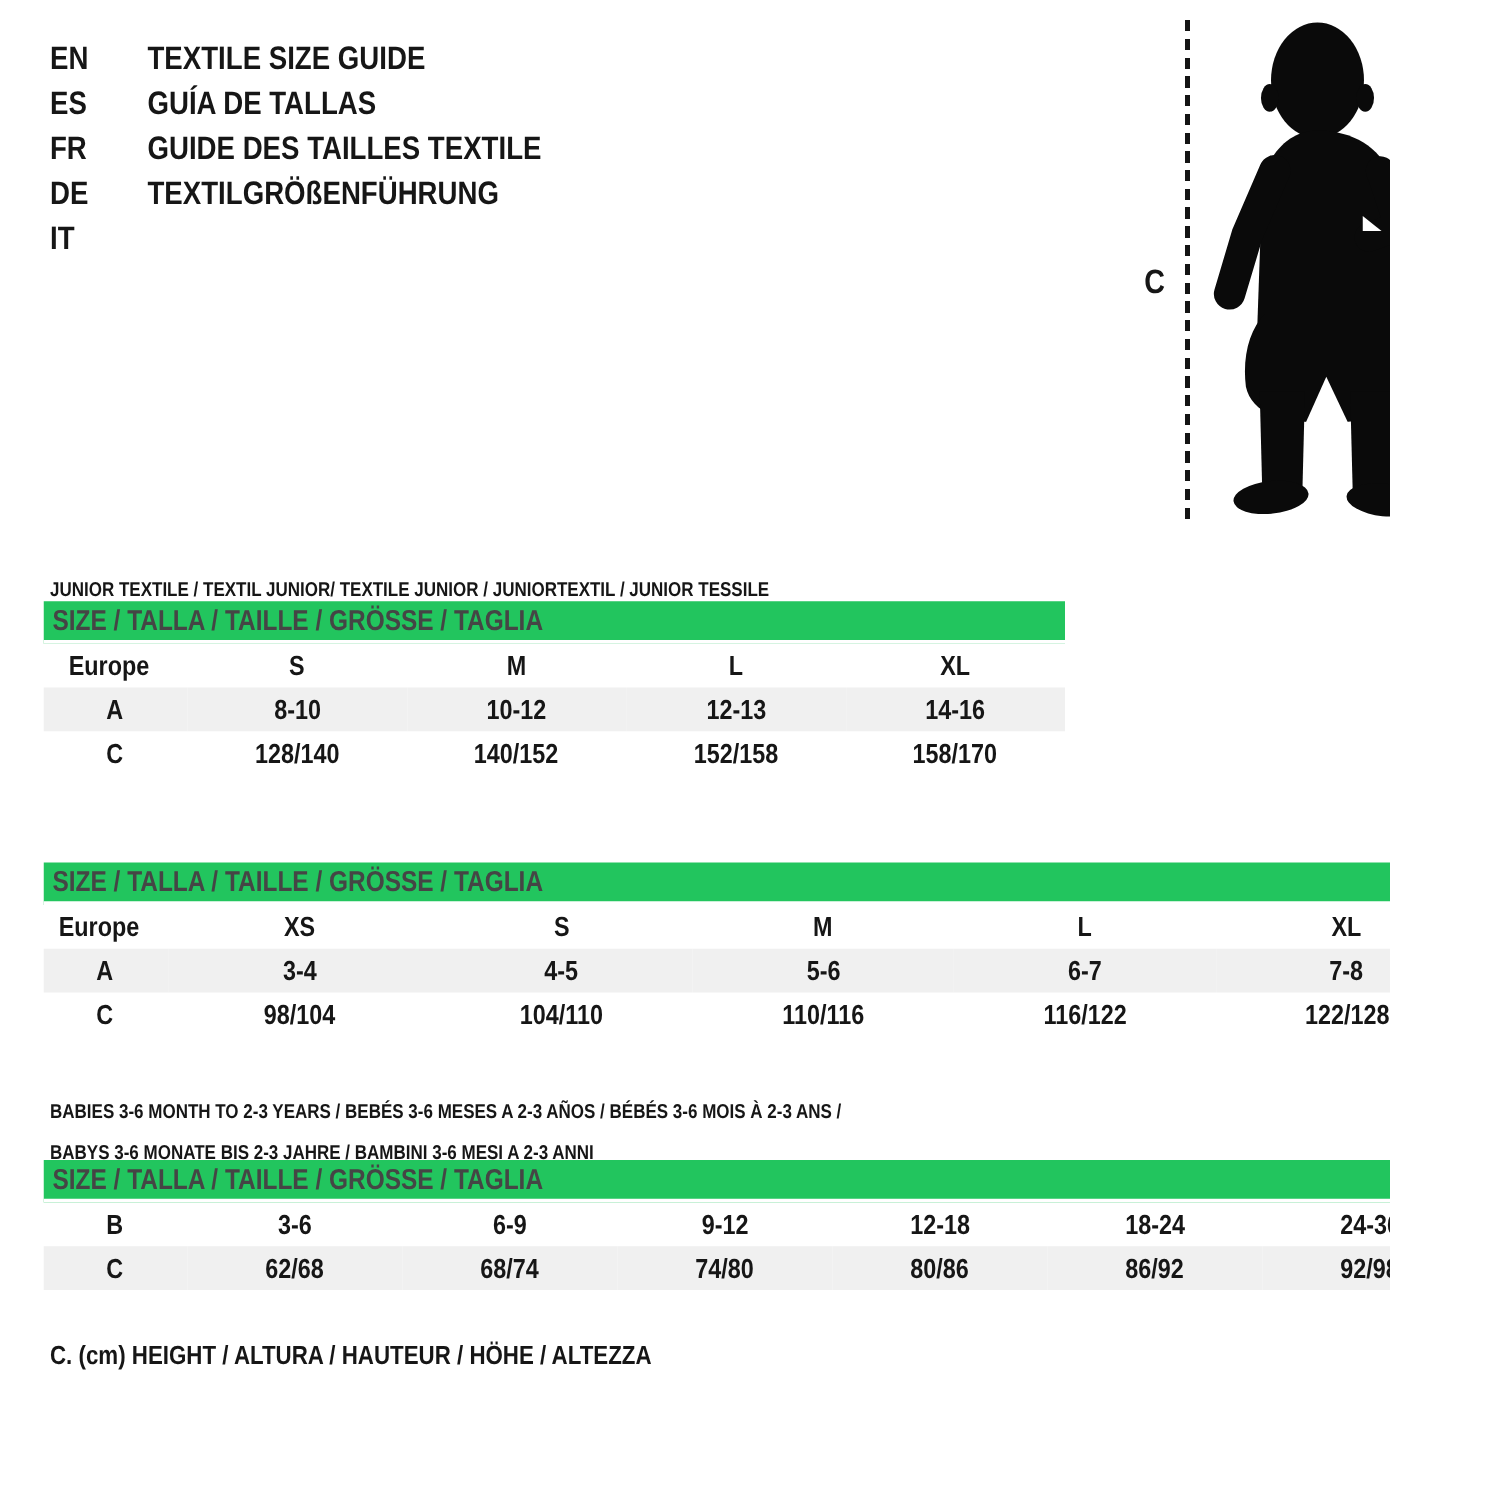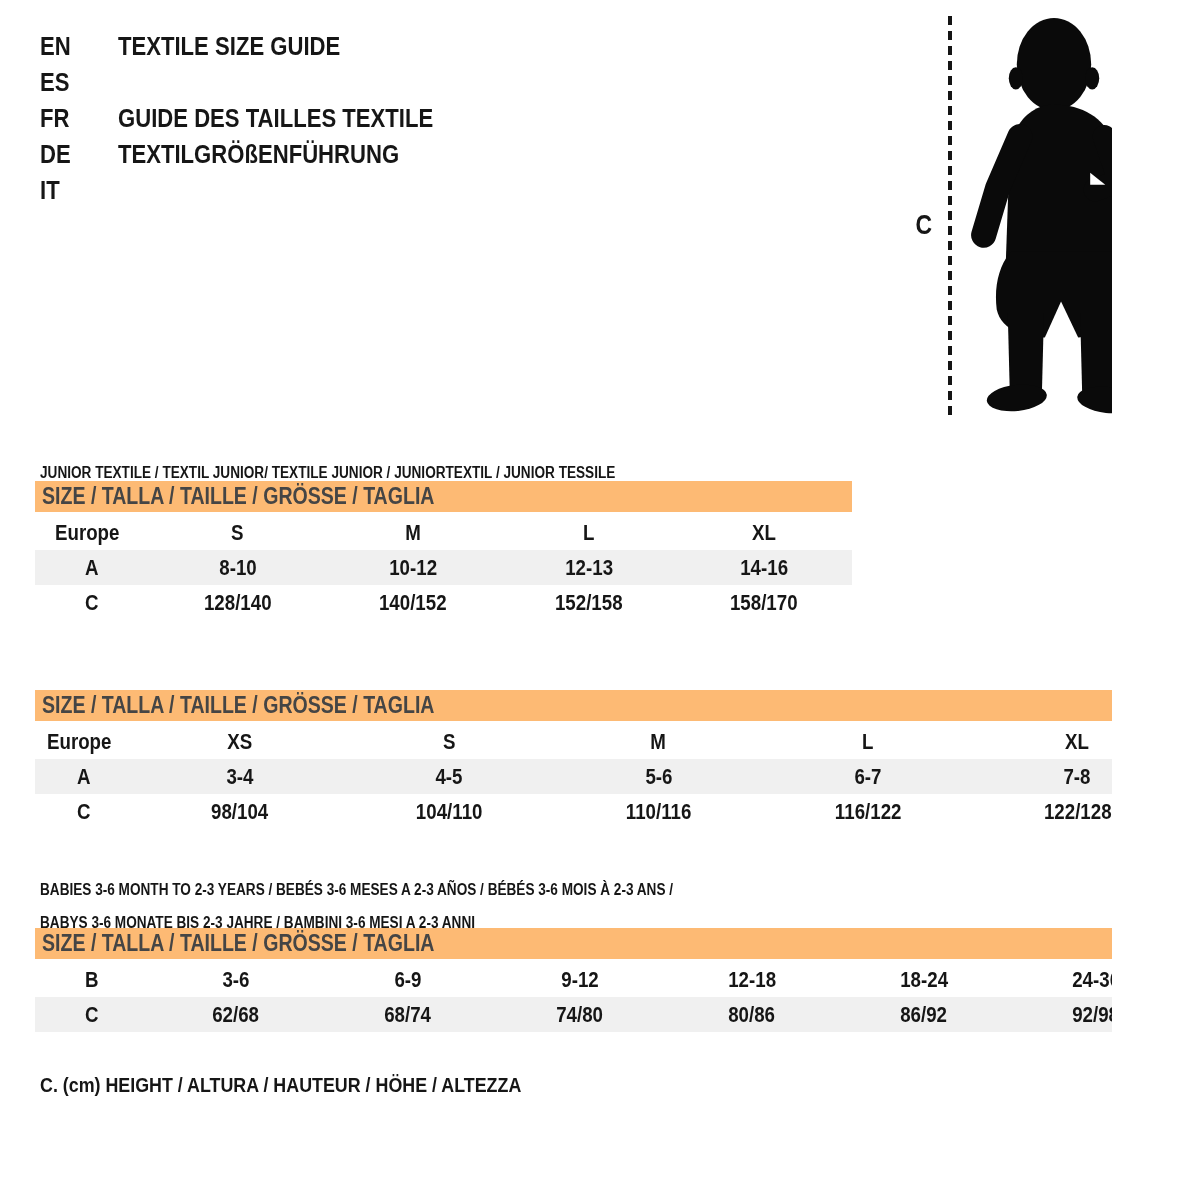--- a/index.html
+++ b/index.html
@@ -35,21 +35,21 @@
 
   
   table.size-table {
     position:absolute; border-collapse:separate; border-spacing:0;
     table-layout:fixed; font-weight:700;
   }
   .t1 { left:35px; top:481px; width:817px; }
   .t2 { left:35px; top:690px; width:1147px; }
   .t3 { left:35px; top:928px; width:1147px; }
   tr.hdr td {
-    background:#fdba74; height:31px; color:#454545; font-size:23px;
+    background:#22c55e; height:31px; color:#454545; font-size:23px;
     padding:0 0 0 7px; border-bottom:3px solid #ffffff; text-align:left;
   }
   tr.r td { height:35px; font-size:22px; padding:0; }
   tr.stripe td { background:#f0f0f0; }
   td.lab { text-align:center; padding-left:7px; }
   td.val { text-align:center; }
 
   
   .legend { position:absolute; left:40px; top:1068px; }
   .legend-line { font-size:21px; line-height:33.5px; }
@@ -59,20 +59,21 @@
 
 <div class="canvas">
 
   <div class="languages">
     <div class="lang-row">
       <span class="lang-code"><span class="cl">EN</span></span>
       <span><span class="cl">TEXTILE SIZE GUIDE</span></span>
     </div>
     <div class="lang-row">
       <span class="lang-code"><span class="cl">ES</span></span>
+      <span><span class="cl">GUÍA DE TALLAS</span></span>
     </div>
     <div class="lang-row">
       <span class="lang-code"><span class="cl">FR</span></span>
       <span><span class="cl">GUIDE DES TAILLES TEXTILE</span></span>
     </div>
     <div class="lang-row">
       <span class="lang-code"><span class="cl">DE</span></span>
       <span><span class="cl">TEXTILGRÖßENFÜHRUNG</span></span>
     </div>
     <div class="lang-row">

